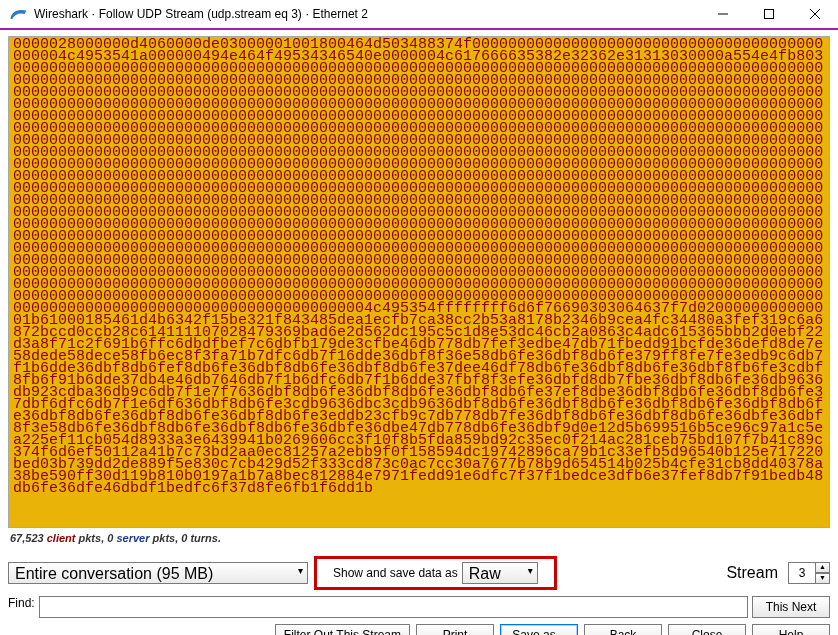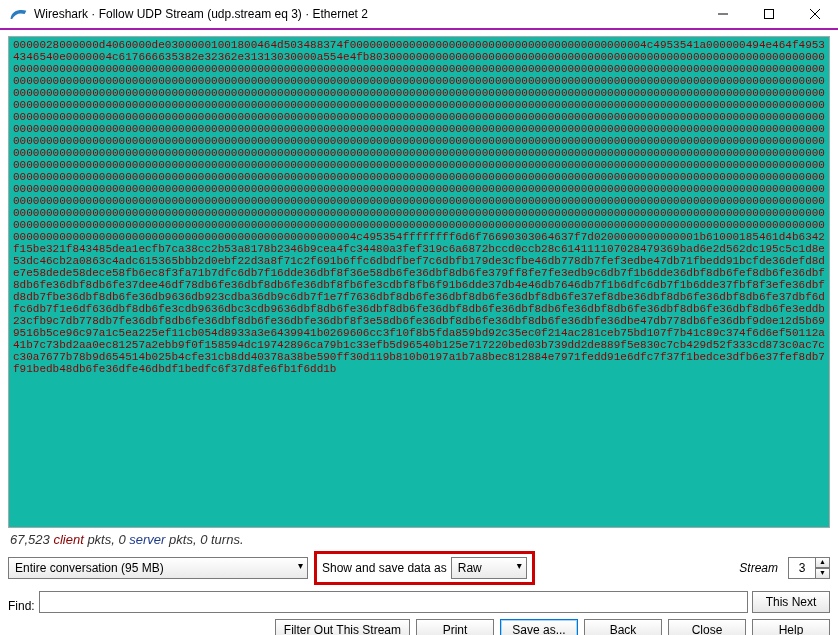--- a/index.html
+++ b/index.html
@@ -4,38 +4,38 @@
   <style>
     * { box-sizing: border-box; margin: 0; padding: 0; }
     body { font-family: "Segoe UI", Tahoma, sans-serif; font-size: 12px; background: #fff; width: 838px; height: 635px; overflow: hidden; display: flex; flex-direction: column; }
     .titlebar { height: 30px; display: flex; align-items: center; background: #fff; border-bottom: 2px solid #a21caf; }
     .titlebar .app-icon { width: 20px; height: 20px; margin-left: 8px; margin-right: 6px; }
     .titlebar .title { font-size: 12px; color: #000; flex: 1; }
     .win-controls { display: flex; }
     .win-btn { width: 46px; height: 30px; display: flex; align-items: center; justify-content: center; font-size: 14px; }
     .win-btn svg { stroke: #000; }
     .content { flex: 1; display: flex; flex-direction: column; padding: 6px 8px 4px 8px; }
-    .hexbox { border: 1px solid #a8a8a8; background: #14b8a6; height: 492px; overflow: hidden; padding: 2px 4px; font-family: Consolas, "Courier New", monospace; font-size: 11px; line-height: 12px; color: #8b0000; white-space: pre-wrap; word-break: break-all; }
-    .stats { font-size: 13px; font-style: italic; color: #333; margin: 4px 0 4px 2px; }
+    .hexbox { border: 1px solid #a8a8a8; background: #eab308; height: 492px; overflow: hidden; padding: 2px 4px; font-family: Consolas, "Courier New", monospace; font-size: 15px; line-height: 12px; color: #8b0000; white-space: pre-wrap; word-break: break-all; }
+    .stats { font-size: 11px; font-style: italic; color: #333; margin: 4px 0 12px 2px; font-weight: bold; }
     .stats .client { color: #8b0000; }
     .stats .server { color: #1e3a8a; }
     .row1 { display: flex; align-items: center; gap: 6px; margin-bottom: 6px; }
-    .combo { height: 22px; border: 1px solid #7a7a7a; background: linear-gradient(#fff,#eaeaea); font-size: 12px; padding: 0 18px 0 6px; appearance: none; position: relative; }
+    .combo { height: 22px; border: 1px solid #7a7a7a; background: linear-gradient(#fff,#eaeaea); font-size: 16px; padding: 0 18px 0 6px; appearance: none; position: relative; }
     .combo-wrap { position: relative; display: inline-block; }
     .combo-wrap::after { content: "▾"; position: absolute; right: 5px; top: 3px; font-size: 10px; pointer-events: none; }
     .conv-combo { width: 300px; }
-    .redbox { border: 3px solid #c00; padding: 3px 5px; display: flex; align-items: center; gap: 4px; }
+    .redbox { border: 3px solid #c00; padding: 3px 16px; display: flex; align-items: center; gap: 4px; }
     .raw-combo { width: 76px; }
     .spacer { flex: 1; }
-    .stream-label { font-size: 12px; margin-right: 4px; font-style: italic; }
+    .stream-label { font-size: 16px; margin-right: 4px; }
     .spin { width: 28px; height: 22px; border: 1px solid #7a7a7a; text-align: center; font-size: 12px; }
     .spin-wrap { display: flex; align-items: center; }
     .spin-btns { display: flex; flex-direction: column; margin-left: -1px; }
     .spin-b { width: 15px; height: 11px; border: 1px solid #7a7a7a; background: linear-gradient(#fff,#e5e5e5); font-size: 7px; line-height: 7px; text-align: center; }
-    .row2 { display: flex; align-items: flex-end; gap: 4px; margin-bottom: 6px; }
+    .row2 { display: flex; align-items: flex-start; gap: 4px; margin-bottom: 6px; }
     .find-input { flex: 1; height: 22px; border: 1px solid #7a7a7a; padding: 0 4px; }
     .btn { height: 22px; min-width: 78px; border: 1px solid #7a7a7a; background: linear-gradient(#fff,#e8e8e8); font-size: 12px; padding: 0 8px; }
     .btn.default { border: 1px solid #0078d7; box-shadow: 0 0 0 1px #a8d3ff inset; }
     .row3 { display: flex; justify-content: flex-end; gap: 6px; padding-right: 0; }
     .shark-icon path { fill: #2b7cc1; }
   </style>
 </head>
 <body>
 
 <div class="titlebar">

